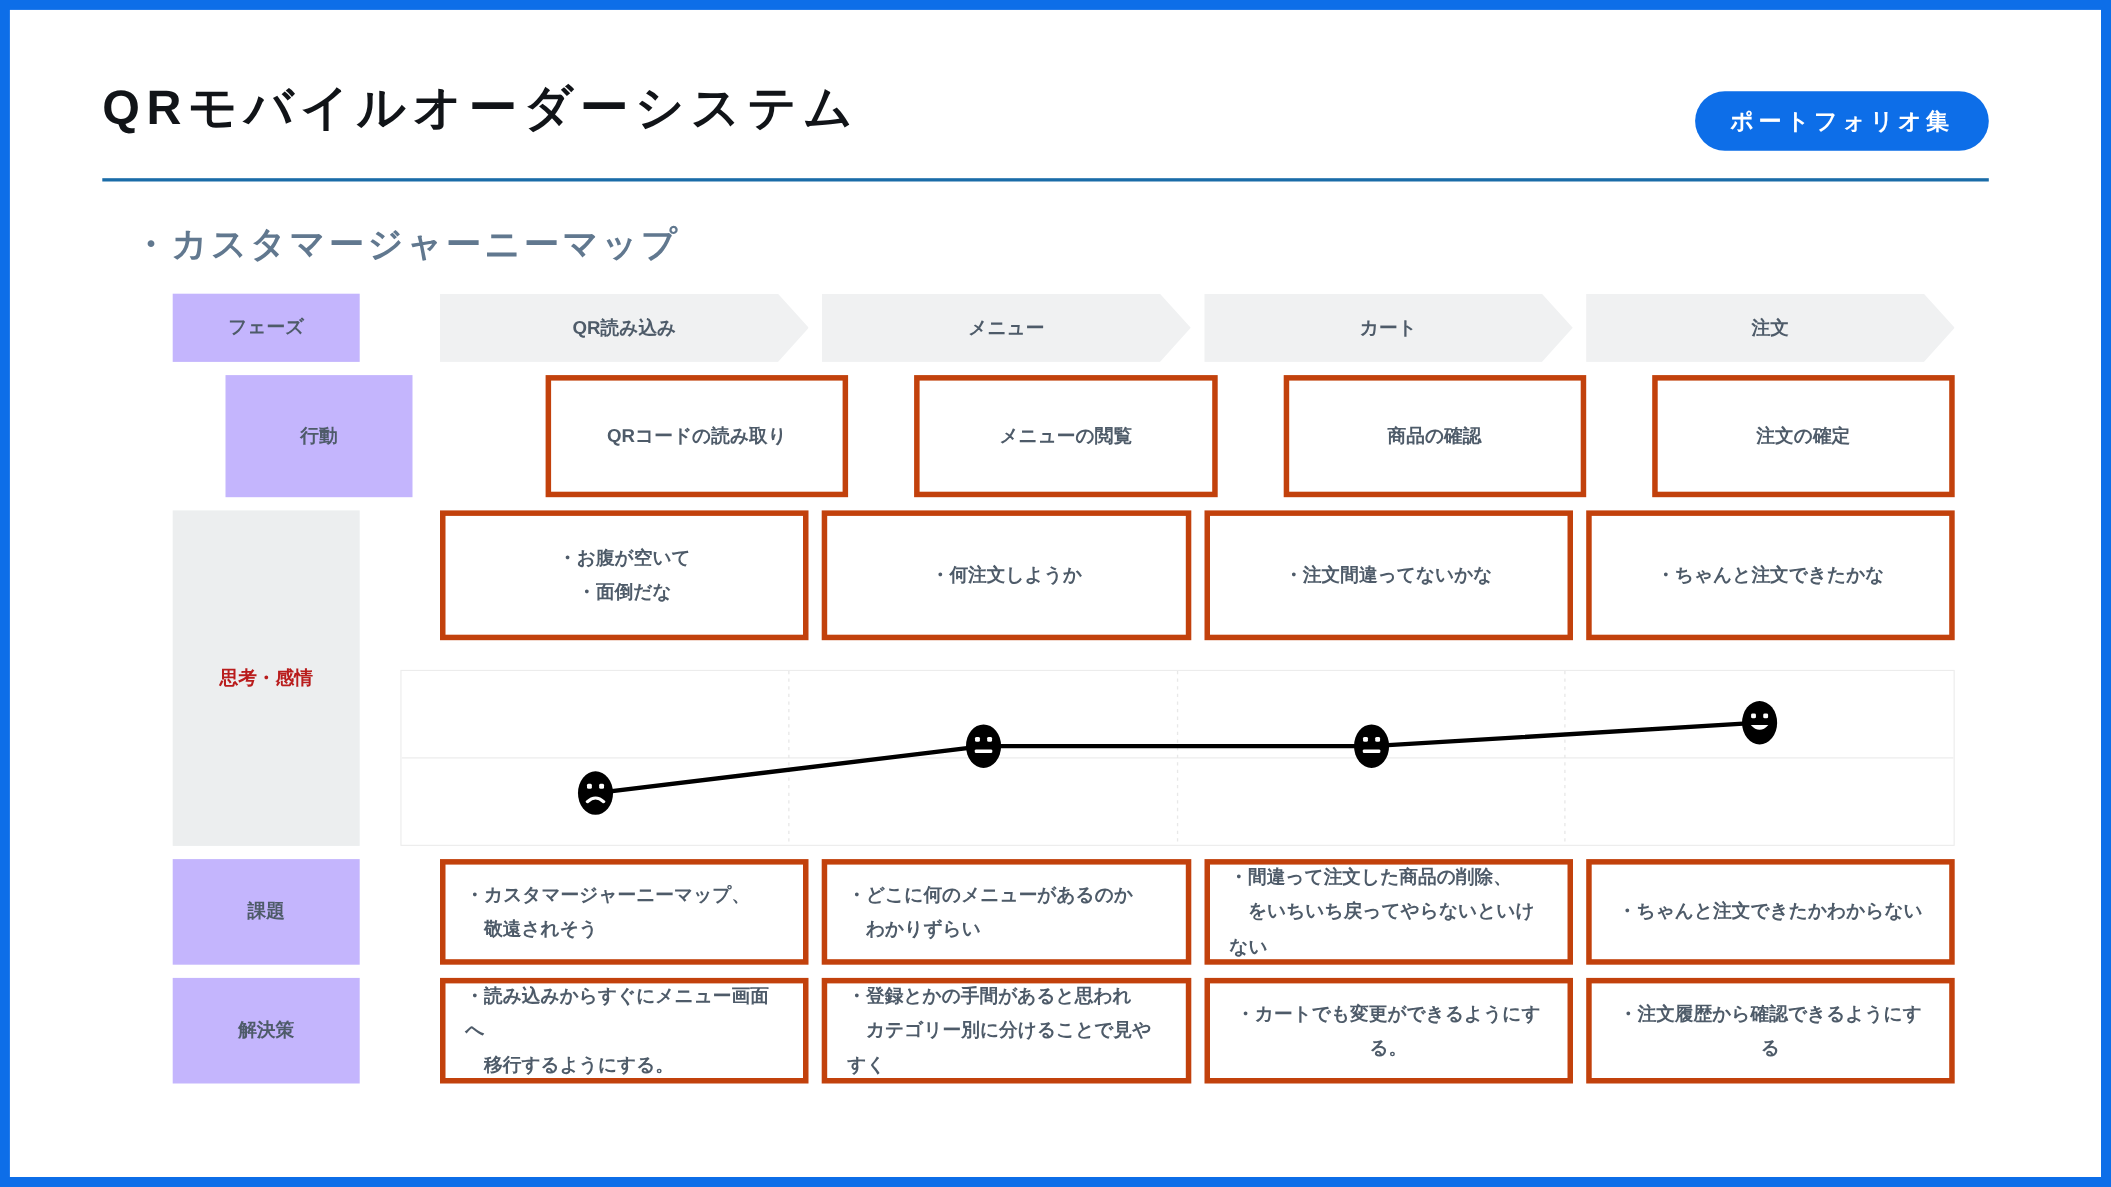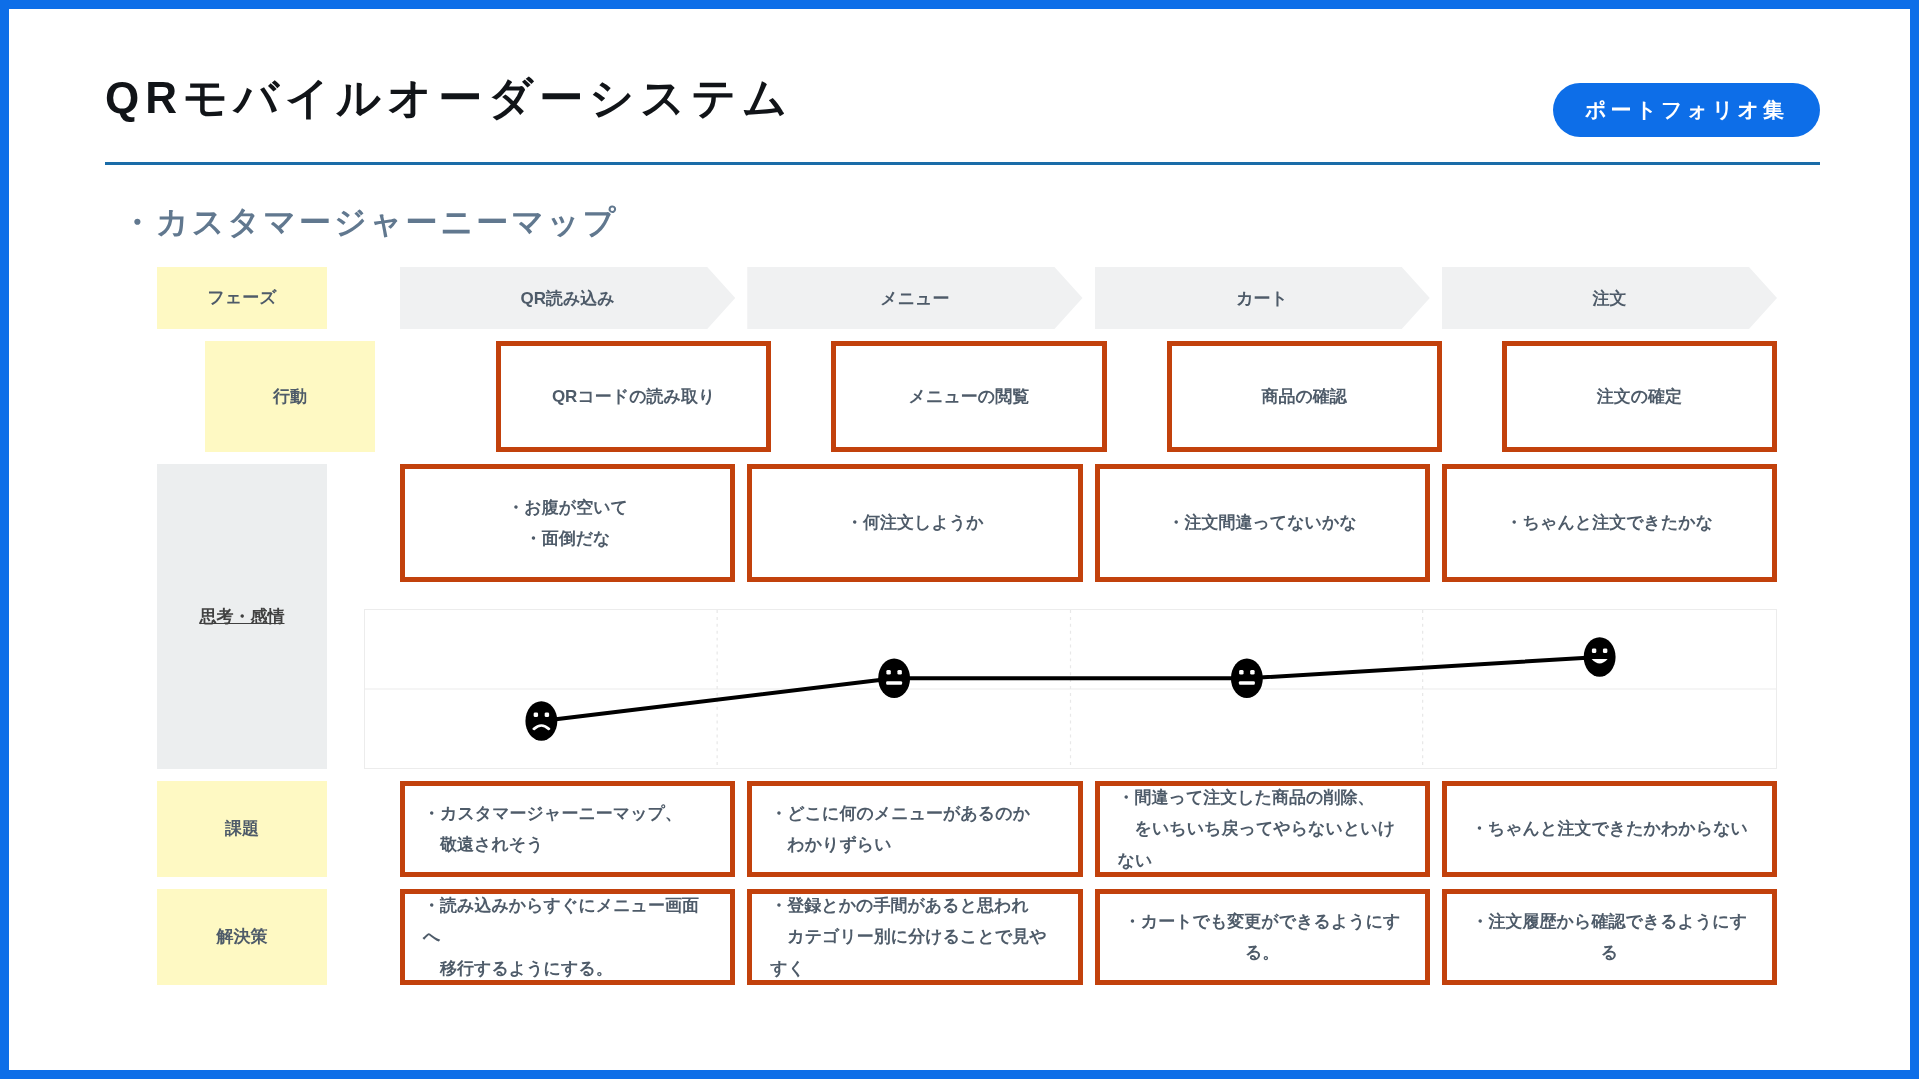--- a/index.html
+++ b/index.html
@@ -11,21 +11,21 @@
   }
   .frame {
     position: absolute;
     left: 9px; top: 9px;
     width: 1901px; height: 1061px;
     background: #ffffff;
   }
   
   .header {
     position: absolute;
-    left: 96px; top: 38px;
+    left: 84px; top: 38px;
     width: 1715px; height: 118px;
   }
   .page-title {
     position: absolute;
     left: 0; top: 22px;
     font-size: 44px;
     font-weight: 700;
     letter-spacing: 6px;
     color: #111418;
     white-space: nowrap;
@@ -69,21 +69,21 @@
     left: 148px; top: 258px;
     width: 1620px;
   }
   .row {
     display: flex;
     align-items: stretch;
     margin-bottom: 12px;
   }
   .row-label {
     flex: 0 0 170px;
-    background: #fef9c3;
+    background: #c4b5fd;
     color: #4e5b69;
     font-size: 17px;
     font-weight: 700;
     display: flex;
     align-items: center;
     justify-content: center;
     text-align: center;
     padding: 8px 12px;
     line-height: 1.5;
   }
@@ -139,30 +139,29 @@
   .row-solution .row-label,
   .row-solution .cell { height: 96px; }
 
   
   .thought-label {
     position: absolute;
     left: 0; top: 0;
     width: 170px;
     height: 100%;
     background: #eceeef;
-    color: #404040;
+    color: #b91c1c;
     font-size: 17px;
     font-weight: 700;
     display: flex;
     align-items: center;
     justify-content: center;
     text-align: left;
     padding: 0 38px;
     line-height: 1.6;
-    text-decoration: underline;
   }
   .thought-block {
     position: relative;
     margin-bottom: 12px;
   }
   .thought-block .row { margin-bottom: 27px; border-radius: 14px; }
   .thought-block .row:last-child { margin-bottom: 0; }
   .thought-block .row-label { background: transparent; }
 
   

